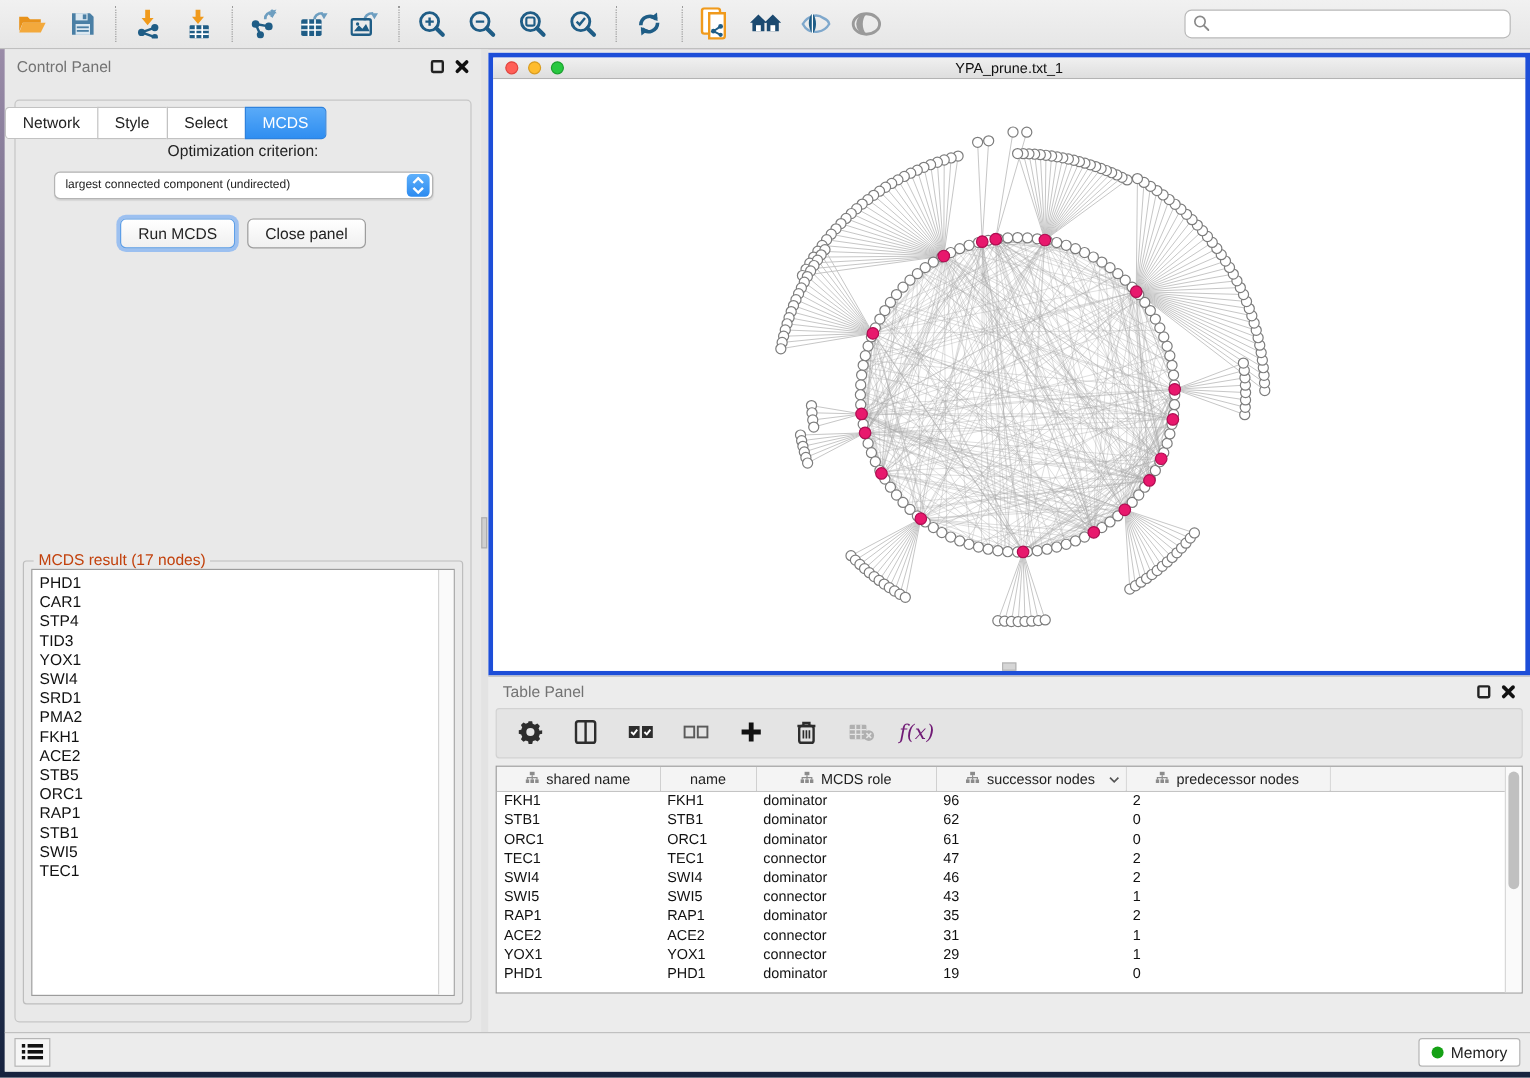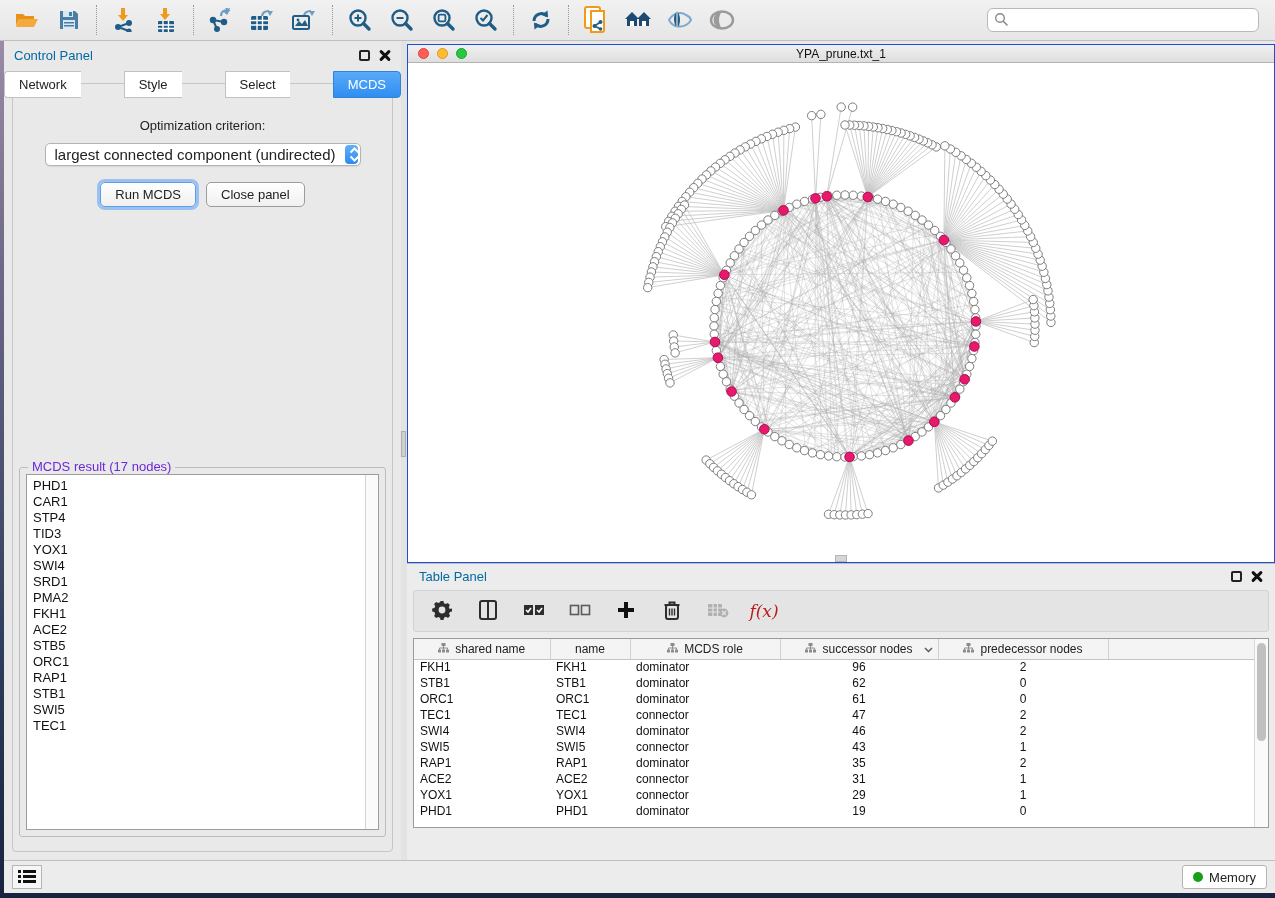--- a/index.html
+++ b/index.html
@@ -24,77 +24,77 @@
   .search-box {
     width:272px; height:24px; background:#fff; border:1px solid #b9b9b9; border-radius:6px;
     display:flex; align-items:center; padding:0 6px; gap:5px;
   }
   .search-box input { border:none; outline:none; flex:1; font:12px "Liberation Sans",sans-serif; background:transparent; }
   
   .app-body { position:absolute; left:4px; right:0; top:41px; bottom:5px; background:#e9e9e9; }
   
   .control-panel { position:absolute; left:0; top:0; width:397px; bottom:33px; background:#e9e9e9; }
   .cp-titlebar { height:28px; display:flex; align-items:center; padding:0 10px; }
-  .panel-title { font-size:13px; color:#0369a1; }
+  .panel-title { font-size:13px; color:#737373; }
   .panel-winbtns { margin-left:auto; display:flex; gap:9px; align-items:center; }
   .float-btn { width:11px; height:11px; border:2px solid #222; border-radius:2px; cursor:pointer; }
   .close-btn { cursor:pointer; width:12px; height:12px; position:relative; }
   .close-btn:before,.close-btn:after { content:""; position:absolute; left:-1px; top:5px; width:14px; height:3px; background:#111; border-radius:2px; }
   .close-btn:before { transform:rotate(45deg); } .close-btn:after { transform:rotate(-45deg); }
-  .cp-tabs { display:flex; justify-content:space-between; gap:0; margin-top:2px; position:relative; z-index:2; }
+  .cp-tabs { display:flex; justify-content:flex-start; gap:0; margin-top:20px; position:relative; z-index:2; }
   .cp-tab {
     font-size:13px; padding:5px 14px; background:#fff; border:1px solid #c2c2c2; border-right:none;
     cursor:pointer; color:#222;
   }
   .cp-tab:first-child { border-radius:4px 0 0 4px; }
   .cp-tab:last-child { border-right:1px solid #c2c2c2; border-radius:0 4px 4px 0; }
   .cp-tab.active { background:linear-gradient(180deg,#59aaf8,#2f8ef1); color:#fff; border-color:#2f82dd; }
   .cp-content {
     position:absolute; left:8px; right:8px; top:42px; bottom:8px;
     border:1px solid #c6c6c6; border-radius:4px; background:#e9e9e9;
   }
   .opt-label { text-align:center; margin-top:34px; font-size:13px; }
   .combo {
     margin:10px auto 0; width:316px; height:23px; background:#fff; border:1px solid #b4b4b4;
     border-radius:5px; display:flex; align-items:center; cursor:pointer; box-shadow:0 1px 1px rgba(0,0,0,.08);
   }
-  .combo-text { flex:1; padding:0 9px; font-size:15px; white-space:nowrap; }
+  .combo-text { flex:1; padding:0 9px; font-size:10px; white-space:nowrap; }
   .combo-stepper {
     width:19px; height:19px; margin-right:2px; border-radius:4px;
     background:linear-gradient(180deg,#5fb0fb,#2c8bf0); position:relative;
   }
   .combo-stepper svg { position:absolute; left:3px; top:2px; }
   .cp-buttons { display:flex; justify-content:center; gap:10px; margin-top:16px; }
   .btn {
     font:13px "Liberation Sans",sans-serif; padding:4px 14px; background:linear-gradient(180deg,#ffffff,#f0f0f0);
     border:1px solid #9d9d9d; border-radius:5px; cursor:pointer; color:#222;
   }
   .btn.focused { border-color:#5e9fe8; box-shadow:0 0 0 3px rgba(92,158,246,.55); }
   
   .groupbox {
     position:absolute; left:6px; right:6px; top:383px; bottom:14px;
     border:1px solid #bdbdbd; border-radius:3px;
   }
   .groupbox-legend {
-    position:absolute; top:-9px; left:8px; background:#e9e9e9; padding:0 4px; font-size:13px; color:#6d28d9;
+    position:absolute; top:-9px; left:8px; background:#e9e9e9; padding:0 4px; font-size:13px; color:#c2410c;
   }
   .mcds-list {
     position:absolute; inset:6px 6px 6px 6px; background:#fff; border:1px solid #9c9c9c;
     font-size:13px; color:#111; padding:3px 0 0 6px; overflow:hidden;
   }
   .mcds-scroll {
     position:absolute; right:0; top:0; bottom:0; width:13px; background:#fafafa; border-left:1px solid #d4d4d4;
   }
   .mcds-item { height:16px; line-height:16px; }
   
   .v-splitter { position:absolute; left:397px; top:0; width:6px; bottom:33px; background:#e3e3e3; }
   .v-splitter .handle { position:absolute; left:0; top:390px; width:5px; height:26px; background:#cfcfcf; border:1px solid #aeaeae; }
   
   .right-col { position:absolute; left:403px; right:0; top:0; bottom:33px; }
-  .net-window { position:absolute; left:0; right:0; top:3px; height:519px; border:1px solid #1d4ed8; background:#fff; }
+  .net-window { position:absolute; left:0; right:0; top:3px; height:519px; border:4px solid #1d4ed8; background:#fff; }
   .net-titlebar {
     height:18px; background:linear-gradient(180deg,#f0f0f0,#dedede); border-bottom:1px solid #b3b3b3;
     display:flex; align-items:center; position:relative;
   }
   .traffic { display:flex; gap:8px; margin-left:10px; }
   .light { width:11px; height:11px; border-radius:50%; cursor:pointer; }
   .light.red { background:#ff5f57; border:1px solid #e0443e; }
   .light.yellow { background:#febc2e; border:1px solid #d89c20; }
   .light.green { background:#28c840; border:1px solid #1ba02e; }
   .net-title { position:absolute; left:0; right:0; text-align:center; font-size:12px; color:#111; }
@@ -102,37 +102,37 @@
   .net-canvas svg { display:block; }
   .h-split-handle { position:absolute; left:50%; bottom:0; width:12px; height:7px; margin-left:-6px; background:#d6d6d6; border:1px solid #b5b5b5; }
   
   .table-panel { position:absolute; left:0; right:0; top:522px; bottom:0; background:#ececec; border-top:1px solid #bdbdbd; }
   .tp-titlebar { height:24px; display:flex; align-items:center; padding:0 12px; }
   .tp-toolbar {
     margin:2px 6px 0 6px; height:42px; background:#e4e4e4; border:1px solid #d2d2d2; border-radius:3px;
     display:flex; align-items:center; gap:22px; padding:0 16px;
   }
   .tp-tool { width:24px; height:24px; display:flex; align-items:center; justify-content:center; cursor:pointer; color:#2d2d2d; }
-  .tp-tool.disabled { color:#b91c1c; cursor:default; }
+  .tp-tool.disabled { color:#701a75; cursor:default; }
   .fx-glyph { font:italic 17px "DejaVu Serif", serif; }
   .table-wrap {
     position:absolute; left:6px; right:6px; top:74px; bottom:32px; background:#fff; border:1px solid #9b9b9b; overflow:hidden;
   }
   table.nodetable { border-collapse:collapse; table-layout:fixed; width:846px; font-size:12px; }
   table.nodetable th {
     height:20px; background:#f4f4f4; border-right:1px solid #d0d0d0; border-bottom:1px solid #c4c4c4;
     font-weight:normal; font-size:12px; color:#222; position:relative; padding:0 4px; white-space:nowrap; overflow:hidden;
   }
   th .th-inner { display:flex; align-items:center; justify-content:center; gap:6px; }
   th .col-icon { color:#8b8b8b; flex:0 0 auto; }
   th .sort-chevron { position:absolute; right:5px; top:4px; color:#555; }
   table.nodetable td {
     height:16px; padding:0 6px; white-space:nowrap; overflow:hidden; color:#111; border:none;
   }
-  td.num { text-align:center; padding-right:22px; }
+  td.num { text-align:left; padding-right:22px; }
   .tbl-scrollbar {
     position:absolute; right:0; top:0; bottom:0; width:14px; background:#fafafa; border-left:1px solid #d8d8d8;
   }
   .tbl-thumb { position:absolute; left:2px; right:2px; top:4px; height:52%; background:#c0c0c0; border-radius:5px; }
   .tp-tabs { position:absolute; left:0; right:0; bottom:4px; display:flex; justify-content:center; }
   .tp-tab {
     font-size:13px; padding:4px 13px; background:#fff; border:1px solid #c2c2c2; border-right:none; cursor:pointer;
   }
   .tp-tab:first-child { border-radius:4px 0 0 4px; }
   .tp-tab:last-child { border-right:1px solid #c2c2c2; border-radius:0 4px 4px 0; }

